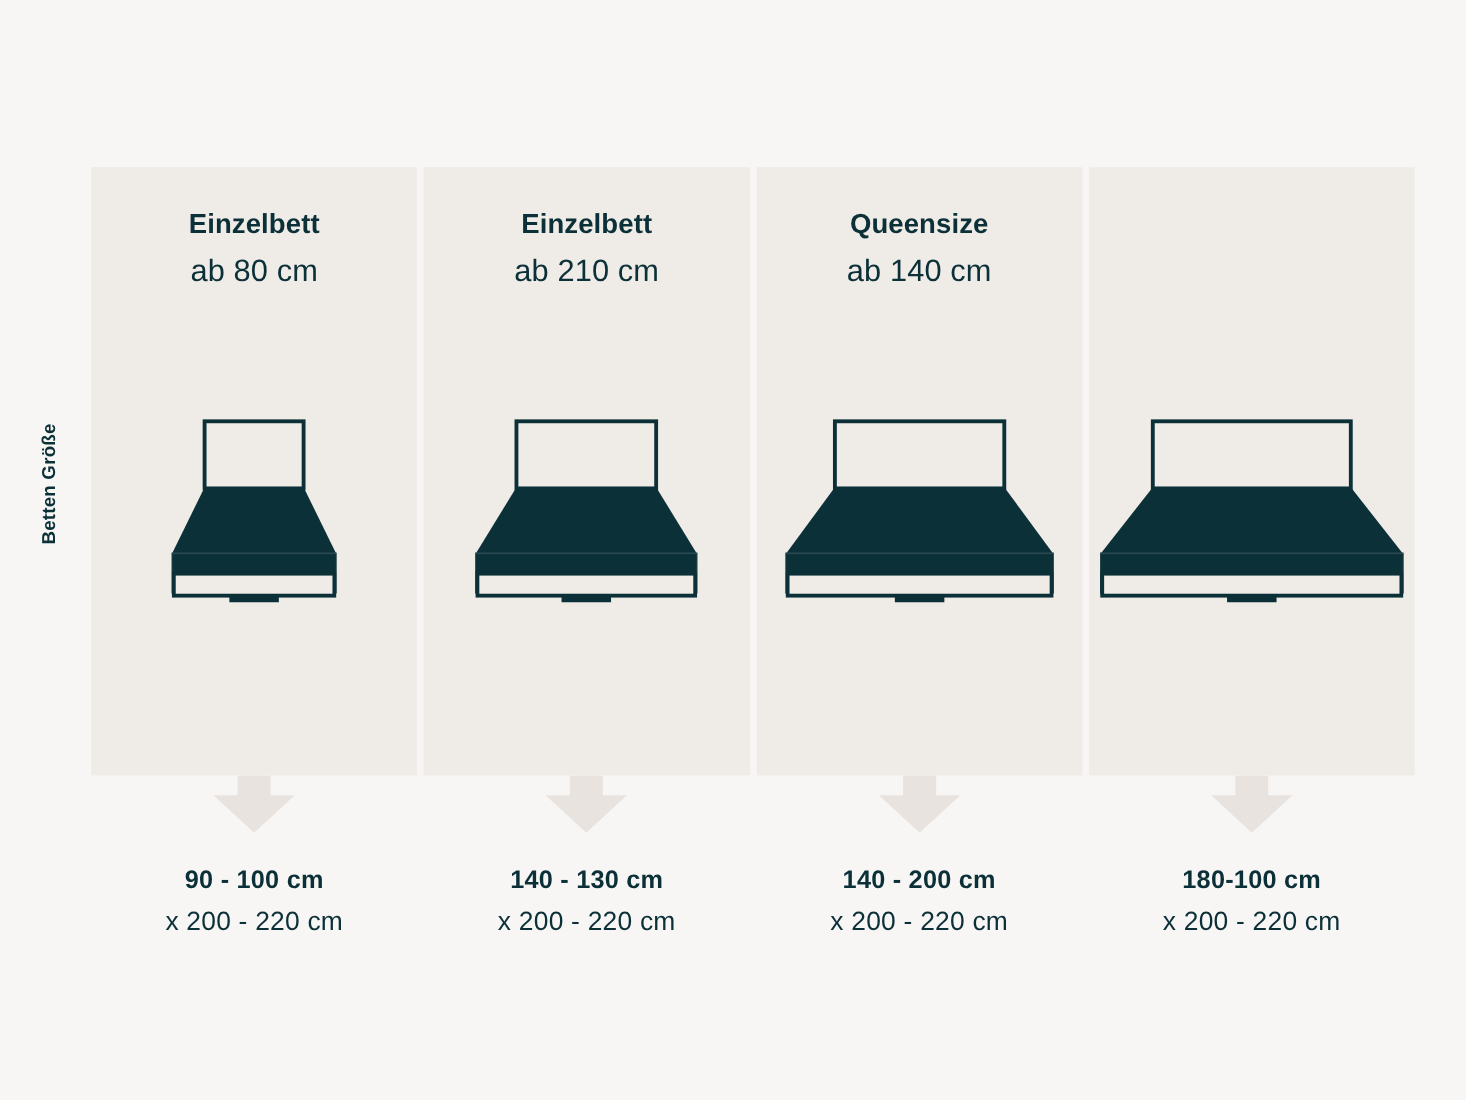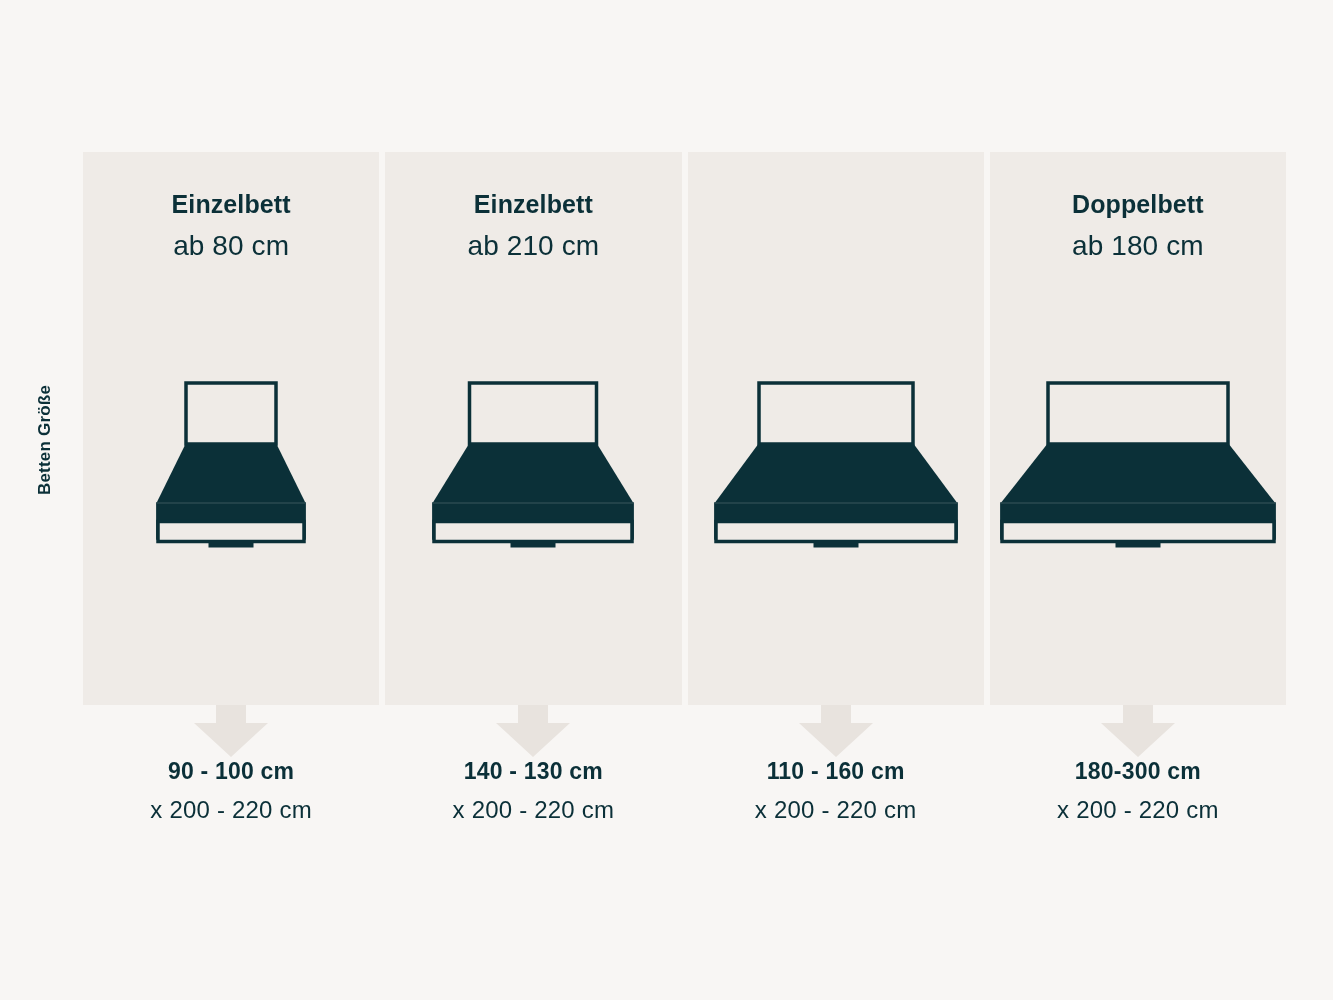--- a/index.html
+++ b/index.html
@@ -98,20 +98,21 @@
     position: relative;
     height: 55px;
     display: flex;
     justify-content: center;
     align-items: flex-start;
   }
   .arrow svg { display: block; }
 
   
   .caption {
+    margin-top: 28px;
     text-align: center;
     line-height: 1.0;
   }
   .c-main {
     display: block;
     font-size: 23px;
     font-weight: bold;
     letter-spacing: 0.2px;
   }
   .c-sub {
@@ -186,61 +187,61 @@
       </svg>
     </div>
     <div class="caption">
       <span class="c-main">140 - 130 cm</span>
       <span class="c-sub">x 200 - 220 cm</span>
     </div>
   </div>
 
   <div class="column">
     <div class="panel">
+      <div class="headings">
+        <span class="h-name">Queensize</span>
+        <span class="h-size">ab 140 cm</span>
+      </div>
       <div class="bed-wrap">
         <svg class="bed-svg" width="244" height="172" viewBox="0 0 488 344">
           <polygon points="90,130 398,130 488,252 0,252" fill="#0b3038"></polygon>
           <rect x="0" y="250" width="488" height="72" fill="#0b3038" stroke="#2b4a50" stroke-width="3"></rect>
           <rect x="4" y="287" width="480" height="40" fill="#efebe7" stroke="#0b3038" stroke-width="7"></rect>
           <rect x="90" y="10" width="308" height="122" fill="#efebe7" stroke="#0b3038" stroke-width="7"></rect>
           <rect x="199" y="325" width="90" height="14" fill="#0b3038"></rect>
         </svg>
       </div>
     </div>
     <div class="arrow">
       <svg width="74" height="52" viewBox="0 0 74 52">
         <polygon points="22,0 52,0 52,18 74,18 37,52 0,18 22,18" fill="#e8e3de"></polygon>
       </svg>
     </div>
     <div class="caption">
-      <span class="c-main">110 - 160 cm</span>
-      <span class="c-sub">x 200 - 220 cm</span>
-    </div>
-  </div>
-
-  <div class="column">
-    <div class="panel">
-      <div class="headings">
-        <span class="h-name">Doppelbett</span>
-        <span class="h-size">ab 180 cm</span>
-      </div>
+      <span class="c-main">140 - 200 cm</span>
+      <span class="c-sub">x 200 - 220 cm</span>
+    </div>
+  </div>
+
+  <div class="column">
+    <div class="panel">
       <div class="bed-wrap">
         <svg class="bed-svg" width="276" height="172" viewBox="0 0 552 344">
           <polygon points="96,130 456,130 552,252 0,252" fill="#0b3038"></polygon>
           <rect x="0" y="250" width="552" height="72" fill="#0b3038" stroke="#2b4a50" stroke-width="3"></rect>
           <rect x="4" y="287" width="544" height="40" fill="#efebe7" stroke="#0b3038" stroke-width="7"></rect>
           <rect x="96" y="10" width="360" height="122" fill="#efebe7" stroke="#0b3038" stroke-width="7"></rect>
           <rect x="231" y="325" width="90" height="14" fill="#0b3038"></rect>
         </svg>
       </div>
     </div>
     <div class="arrow">
       <svg width="74" height="52" viewBox="0 0 74 52">
         <polygon points="22,0 52,0 52,18 74,18 37,52 0,18 22,18" fill="#e8e3de"></polygon>
       </svg>
     </div>
     <div class="caption">
-      <span class="c-main">180-300 cm</span>
+      <span class="c-main">180-100 cm</span>
       <span class="c-sub">x 200 - 220 cm</span>
     </div>
   </div>
 
 </div>
 
 </body></html>

